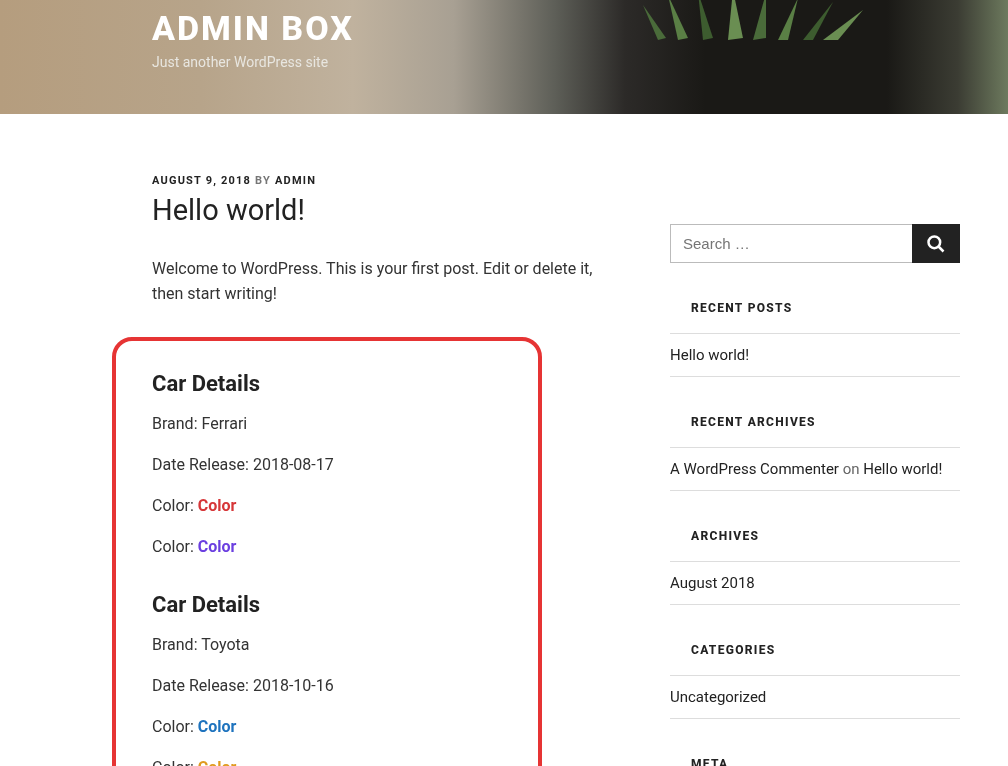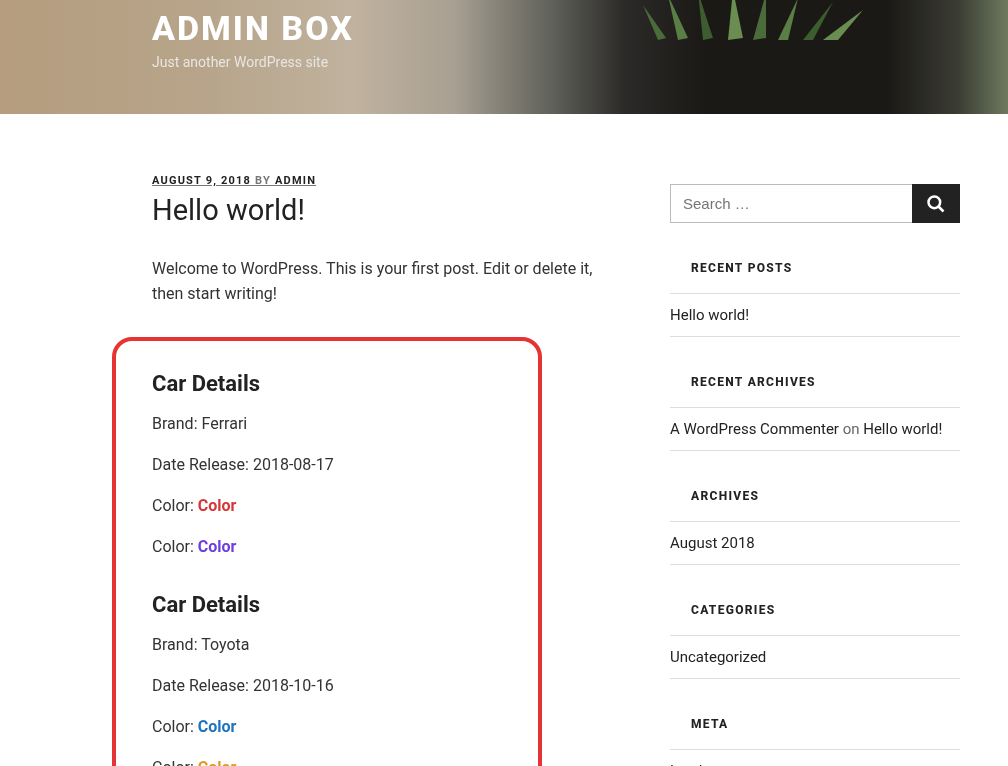--- a/index.html
+++ b/index.html
@@ -38,21 +38,20 @@
     display: flex;
     padding: 60px 30px 0 152px;
     gap: 48px;
   }
   .main { width: 470px; flex:0 0 470px; }
   .meta-line {
     font-size: 11px;
     letter-spacing: 1.2px;
     color: #767676;
     font-weight: 700;
-    text-decoration: underline;
   }
   .meta-line .by { color: #767676; font-weight:700;}
   .meta-line a { color: #222; text-decoration:none; }
   .post-title {
     font-size: 29px;
     color: #222;
     font-weight: 400;
     margin-top: 6px;
   }
   .intro {
@@ -84,20 +83,21 @@
   .car-line .colorword { font-weight: 700; }
   .car-line:last-child { margin-bottom: 6px;}
   .sidebar {
     flex: 1;
     padding-right: 12px;
     padding-top: 10px;
   }
   .searchbox {
     display: flex;
     width: 290px;
+    margin-top: 40px;
   }
   .searchbox input {
     flex: 1;
     padding: 10px 12px;
     font-size: 15px;
     border: 1px solid #bbb;
     border-right: none;
     color: #555;
   }
   .searchbox button {

